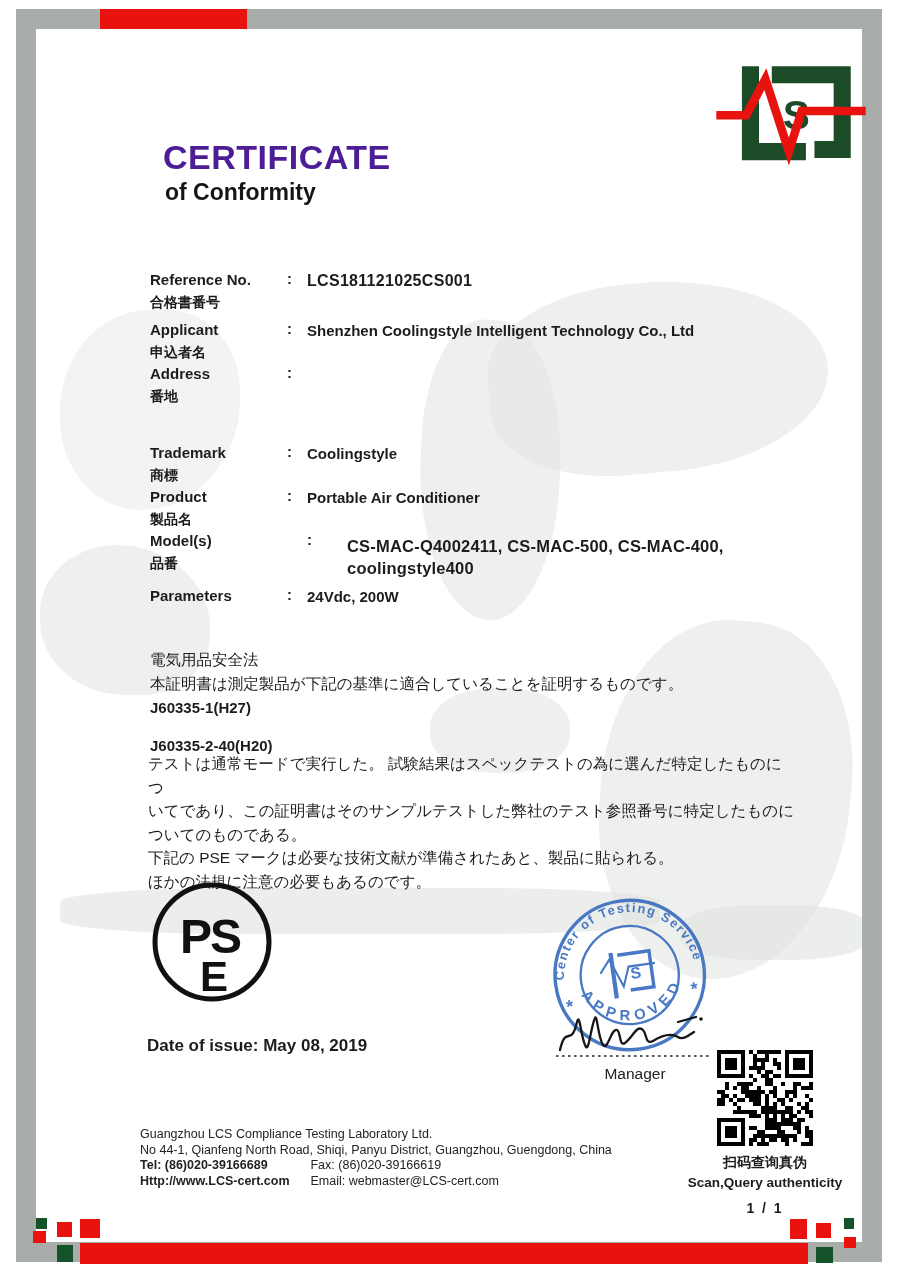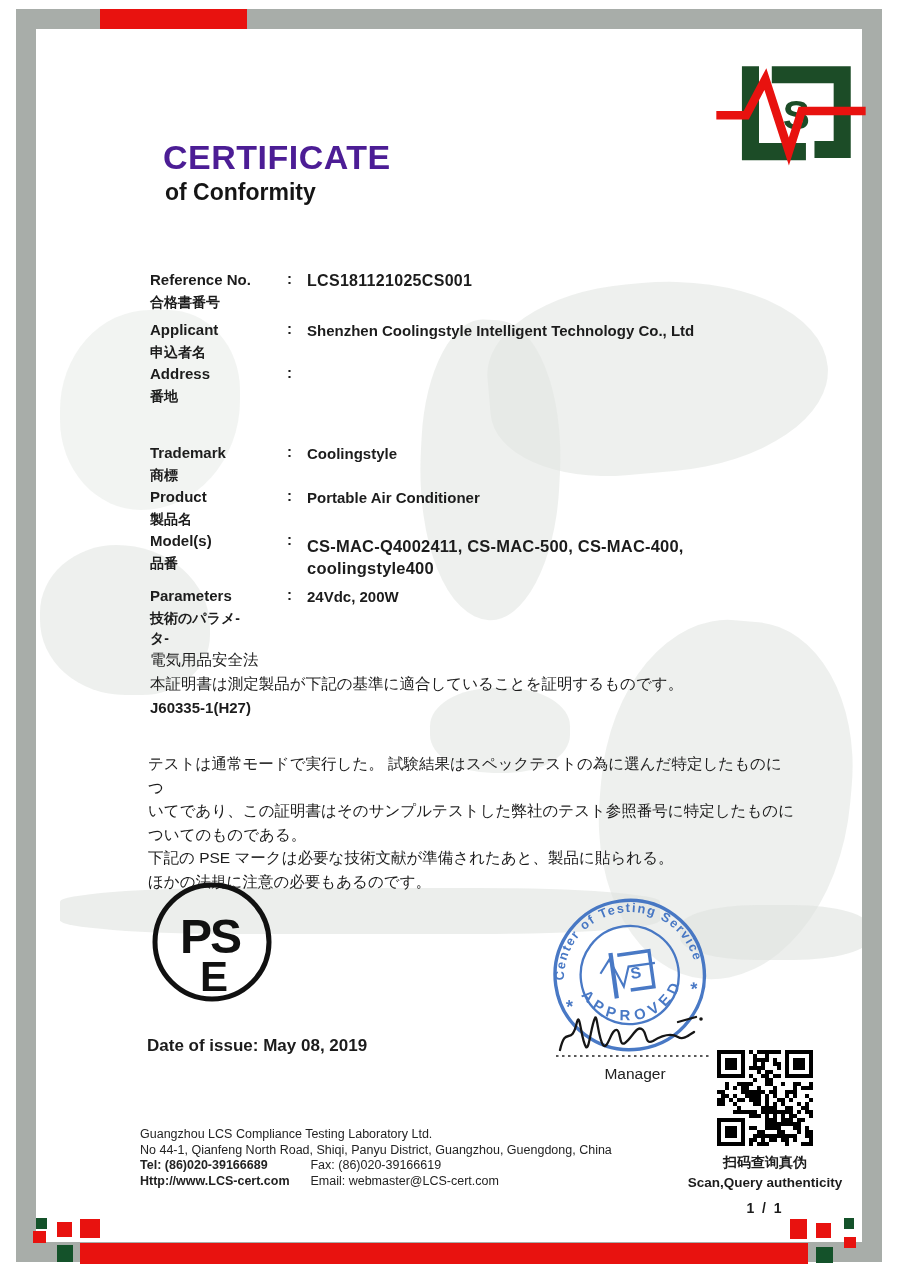--- a/index.html
+++ b/index.html
@@ -142,45 +142,44 @@
 
     <div class="field-row" style="top:222px;">
       <div class="f-label">
           <div>Product</div>
           <div class="jp">製品名</div>
         </div>
       <div class="f-colon">:</div>
       <div class="f-value">Portable Air Conditioner</div>
     </div>
 
-    <div class="field-row" style="top:266px;">
+    <div class="field-row" style="top:266px;gap:20px;">
       <div class="f-label">
           <div>Model(s)</div>
           <div class="jp">品番</div>
         </div>
       <div class="f-colon">:</div>
       <div class="f-value big">CS-MAC-Q4002411, CS-MAC-500, CS-MAC-400, coolingstyle400</div>
     </div>
 
     <div class="field-row" style="top:321px;">
       <div class="f-label">
           <div>Parameters</div>
-          <div class="jp">技術のパラメ-
-タ-</div>
         </div>
       <div class="f-colon">:</div>
       <div class="f-value">24Vdc, 200W</div>
     </div>
   </div>
 
   <div class="statement">
     <div>電気用品安全法</div>
     <div>本証明書は測定製品が下記の基準に適合していることを証明するものです。</div>
     <div class="std">J60335-1(H27)</div>
     <div class="gap"></div>
+    <div class="std">J60335-2-40(H20)</div>
   </div>
 
   <div class="paragraph">テストは通常モードで実行した。 試験結果はスペックテストの為に選んだ特定したものにつ
 いてであり、この証明書はそのサンプルテストした弊社のテスト参照番号に特定したものに
 ついてのものである。
 下記の PSE マークは必要な技術文献が準備されたあと、製品に貼られる。
 ほかの法規に注意の必要もあるのです。</div>
 
   <div class="pse">
     <svg width="132" height="132" viewBox="0 0 132 132" xmlns="http://www.w3.org/2000/svg">

